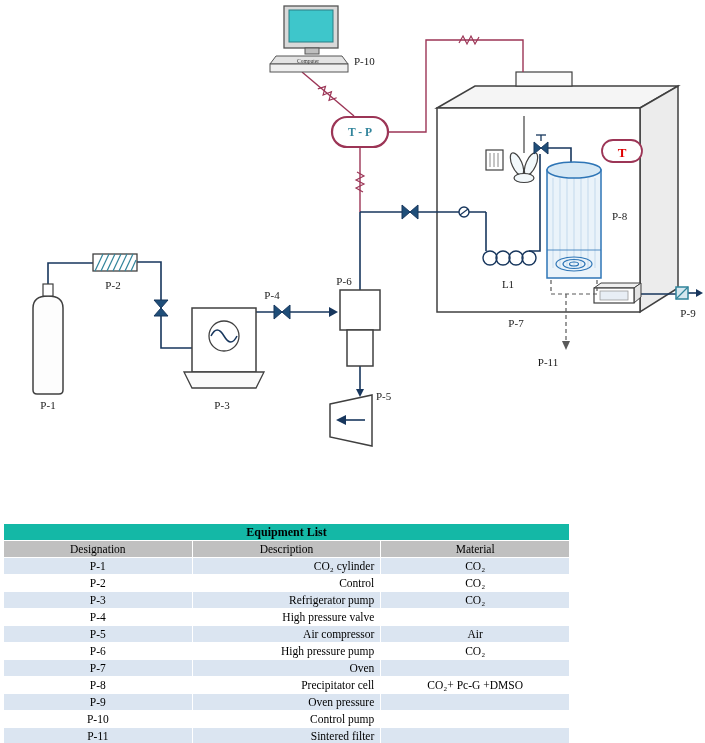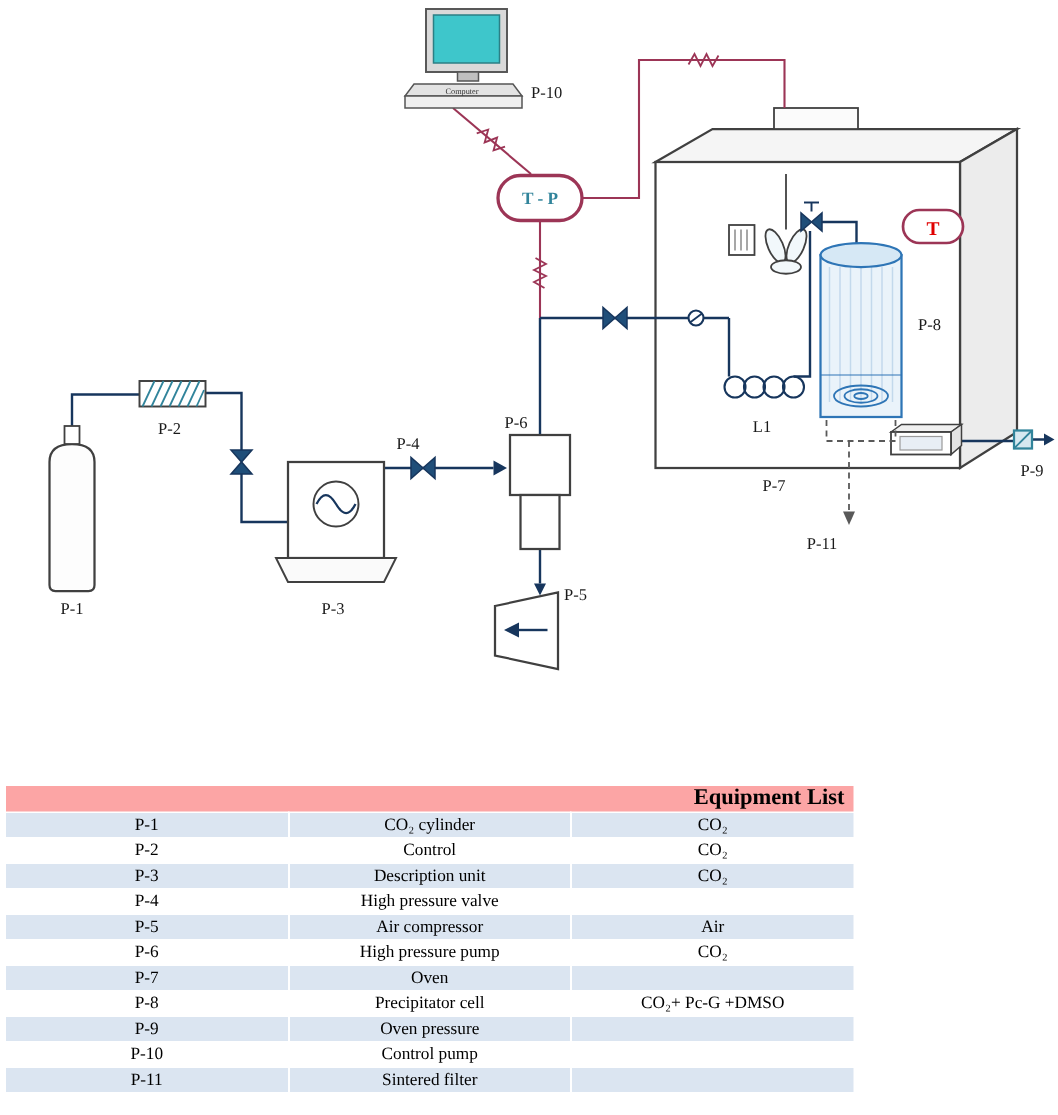--- a/index.html
+++ b/index.html
@@ -22,27 +22,27 @@
   table.equipment {
     border-collapse:collapse; table-layout:fixed;
     margin:23px 0 0 3px; width:567px;
     font-size:11.5px;
   }
   table.equipment th, table.equipment td {
     border:1px solid #ffffff; height:17px; padding:0 6px;
     font-weight:normal; overflow:hidden; white-space:nowrap;
   }
   tr.title-row th {
-    background:#fca5a5; font-weight:bold; text-align:right; font-size:15px;
+    background:#14b8a6; font-weight:bold; text-align:center; font-size:12px;
   }
   tr.cols-row th { background:#c0c0c0; text-align:center; }
   tbody tr:nth-child(odd)  { background:#dbe5f1; }
   tbody tr:nth-child(even) { background:#ffffff; }
   .c-designation { width:112px; text-align:center; }
-  .c-description { width:222px; text-align:center; }
+  .c-description { width:222px; text-align:right; }
   .c-material    { width:233px; text-align:center; }
 </style>
 </head>
 <body>
 
 <div class="figure">
 
   <svg class="diagram" width="705" height="500" viewBox="0 0 705 500">
 
     <g>
@@ -232,35 +232,40 @@
 
     <text x="516" y="327" text-anchor="middle">P-7</text>
 
   </svg>
 
   <table class="equipment">
     <thead>
       <tr class="title-row">
         <th colspan="3">Equipment List</th>
       </tr>
+      <tr class="cols-row">
+        <th class="c-designation">Designation</th>
+        <th class="c-description">Description</th>
+        <th class="c-material">Material</th>
+      </tr>
     </thead>
     <tbody>
       <tr>
         <td class="c-designation">P-1</td>
         <td class="c-description">CO₂ cylinder</td>
         <td class="c-material">CO₂</td>
       </tr>
       <tr>
         <td class="c-designation">P-2</td>
         <td class="c-description">Control</td>
         <td class="c-material">CO₂</td>
       </tr>
       <tr>
         <td class="c-designation">P-3</td>
-        <td class="c-description">Description unit</td>
+        <td class="c-description">Refrigerator pump</td>
         <td class="c-material">CO₂</td>
       </tr>
       <tr>
         <td class="c-designation">P-4</td>
         <td class="c-description">High pressure valve</td>
         <td class="c-material"></td>
       </tr>
       <tr>
         <td class="c-designation">P-5</td>
         <td class="c-description">Air compressor</td>

